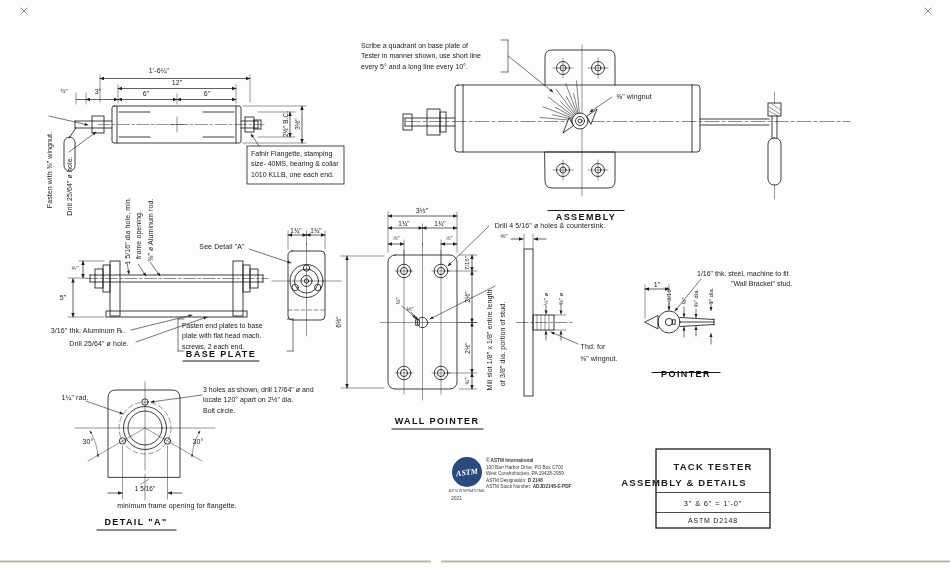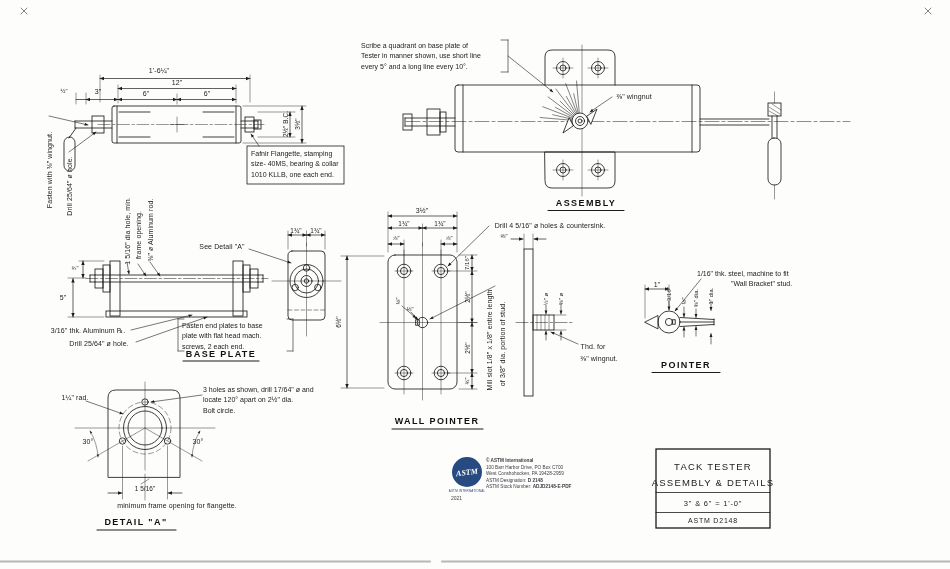--- a/index.html
+++ b/index.html
@@ -6,21 +6,21 @@
   #page{position:relative;width:950px;height:569px;background:#fdfdfc;overflow:hidden;
         font-family:"Liberation Sans","DejaVu Sans",sans-serif;color:#1b1b1b}
   #lineart{position:absolute;left:0;top:0}
   .lb{position:absolute;font-size:7px;white-space:nowrap;transform:translate(-50%,-50%);letter-spacing:.1px}
   .rot{transform:translate(-50%,-50%) rotate(-90deg)}
   .s6{font-size:5.8px}
   .s65{font-size:6.4px}
   .ttl{font-size:9px;font-weight:700;letter-spacing:1.4px;color:#101010}
   .note{position:absolute;font-size:7px;line-height:10.4px;white-space:nowrap}
   .ind{padding-left:34px}
-  .tb1{font-size:9.5px;font-weight:400;letter-spacing:1.2px}
+  .tb1{font-size:9.5px;font-weight:700;letter-spacing:1.2px}
   .tbs{font-size:7.5px;letter-spacing:.8px}
   .tbn{font-size:7px;letter-spacing:.8px}
   .astm{position:absolute;font-size:4.7px;line-height:6.5px;color:#3c3c44;white-space:nowrap}
   .astm .b{font-weight:700}
   .astm-logo{position:absolute;left:452px;top:457px;width:30px;height:30px;border-radius:50%;
              background:#274b80;display:flex;align-items:center;justify-content:center}
   .astm-logo span{color:#fff;font-family:"Liberation Serif","DejaVu Serif",serif;
                   font-style:italic;font-weight:700;font-size:8px;transform:rotate(-6deg)}
   .astm-sub{position:absolute;left:445px;top:489px;width:44px;text-align:center;font-size:3px;
             color:#274b80;letter-spacing:.2px}
@@ -271,21 +271,21 @@
   <div>size- 40MS, bearing &amp; collar</div>
   <div>1010 KLLB, one each end.</div>
 </div>
 
 <div class="note" style="left:361px;top:41px">
   <div>Scribe a quadrant on base plate of</div>
   <div>Tester in manner shown, use short line</div>
   <div>every 5° and a long line every 10°.</div>
 </div>
 <div class="lb" style="left:634px;top:96px">⅜" wingnut</div>
-<div class="lb ttl" style="left:586px;top:203px">ASSEMBLY</div>
+<div class="lb ttl" style="left:586px;top:217px">ASSEMBLY</div>
 
 <div class="lb rot" style="left:127px;top:231px">1 5/16" dia hole, min.</div>
 <div class="lb rot" style="left:138px;top:235px">frame opening.</div>
 <div class="lb rot" style="left:150px;top:230px">⅜" ø Aluminum rod.</div>
 <div class="lb" style="left:222px;top:246px">See Detail "A"</div>
 <div class="lb" style="left:63px;top:297px">5"</div>
 <div class="lb s6" style="left:75px;top:268px">¾"</div>
 <div class="lb" style="left:88px;top:331px">3/16" thk. Aluminum ℞.</div>
 <div class="lb" style="left:99px;top:343px">Drill 25/64" ø hole.</div>
 <div class="note" style="left:182px;top:321px">
@@ -321,21 +321,21 @@
 
 <div class="note" style="left:697px;top:269px">
   <div>1/16" thk. steel, machine to fit</div>
   <div class="ind">"Wall Bracket" stud.</div>
 </div>
 <div class="lb" style="left:657px;top:284px">1"</div>
 <div class="lb rot s6" style="left:669px;top:294px">3/16"</div>
 <div class="lb rot s6" style="left:684px;top:301px">⅛"</div>
 <div class="lb rot s6" style="left:696px;top:298px">⅜" dia.</div>
 <div class="lb rot s6" style="left:711px;top:296px">1" dia.</div>
-<div class="lb ttl" style="left:686px;top:365px">POINTER</div>
+<div class="lb ttl" style="left:686px;top:374px">POINTER</div>
 
 <div class="lb" style="left:75px;top:397px">1¼" rad.</div>
 <div class="note" style="left:203px;top:385px">
   <div>3 holes as shown, drill 17/64" ø and</div>
   <div>locate 120° apart on 2½" dia.</div>
   <div>Bolt circle.</div>
 </div>
 <div class="lb" style="left:88px;top:441px">30°</div>
 <div class="lb" style="left:198px;top:441px">30°</div>
 <div class="lb s65" style="left:145px;top:488px">1 5/16"</div>
@@ -355,17 +355,17 @@
     <span>ASTM Designation:</span>
     <span class="b">D 2148</span>
   </div>
   <div>
     <span>ASTM Stock Number:</span>
     <span class="b">ADJD2148-E-PDF</span>
   </div>
 </div>
 
 <div class="lb tb1" style="left:713px;top:466px">TACK TESTER</div>
-<div class="lb tb1" style="left:713px;top:482px">ASSEMBLY &amp; DETAILS</div>
+<div class="lb tb1" style="left:684px;top:482px">ASSEMBLY &amp; DETAILS</div>
 <div class="lb tbs" style="left:713px;top:503px">3" &amp; 6" = 1'-0"</div>
 <div class="lb tbn" style="left:713px;top:520px">ASTM D2148</div>
 
 </div>
 
 </body></html>

